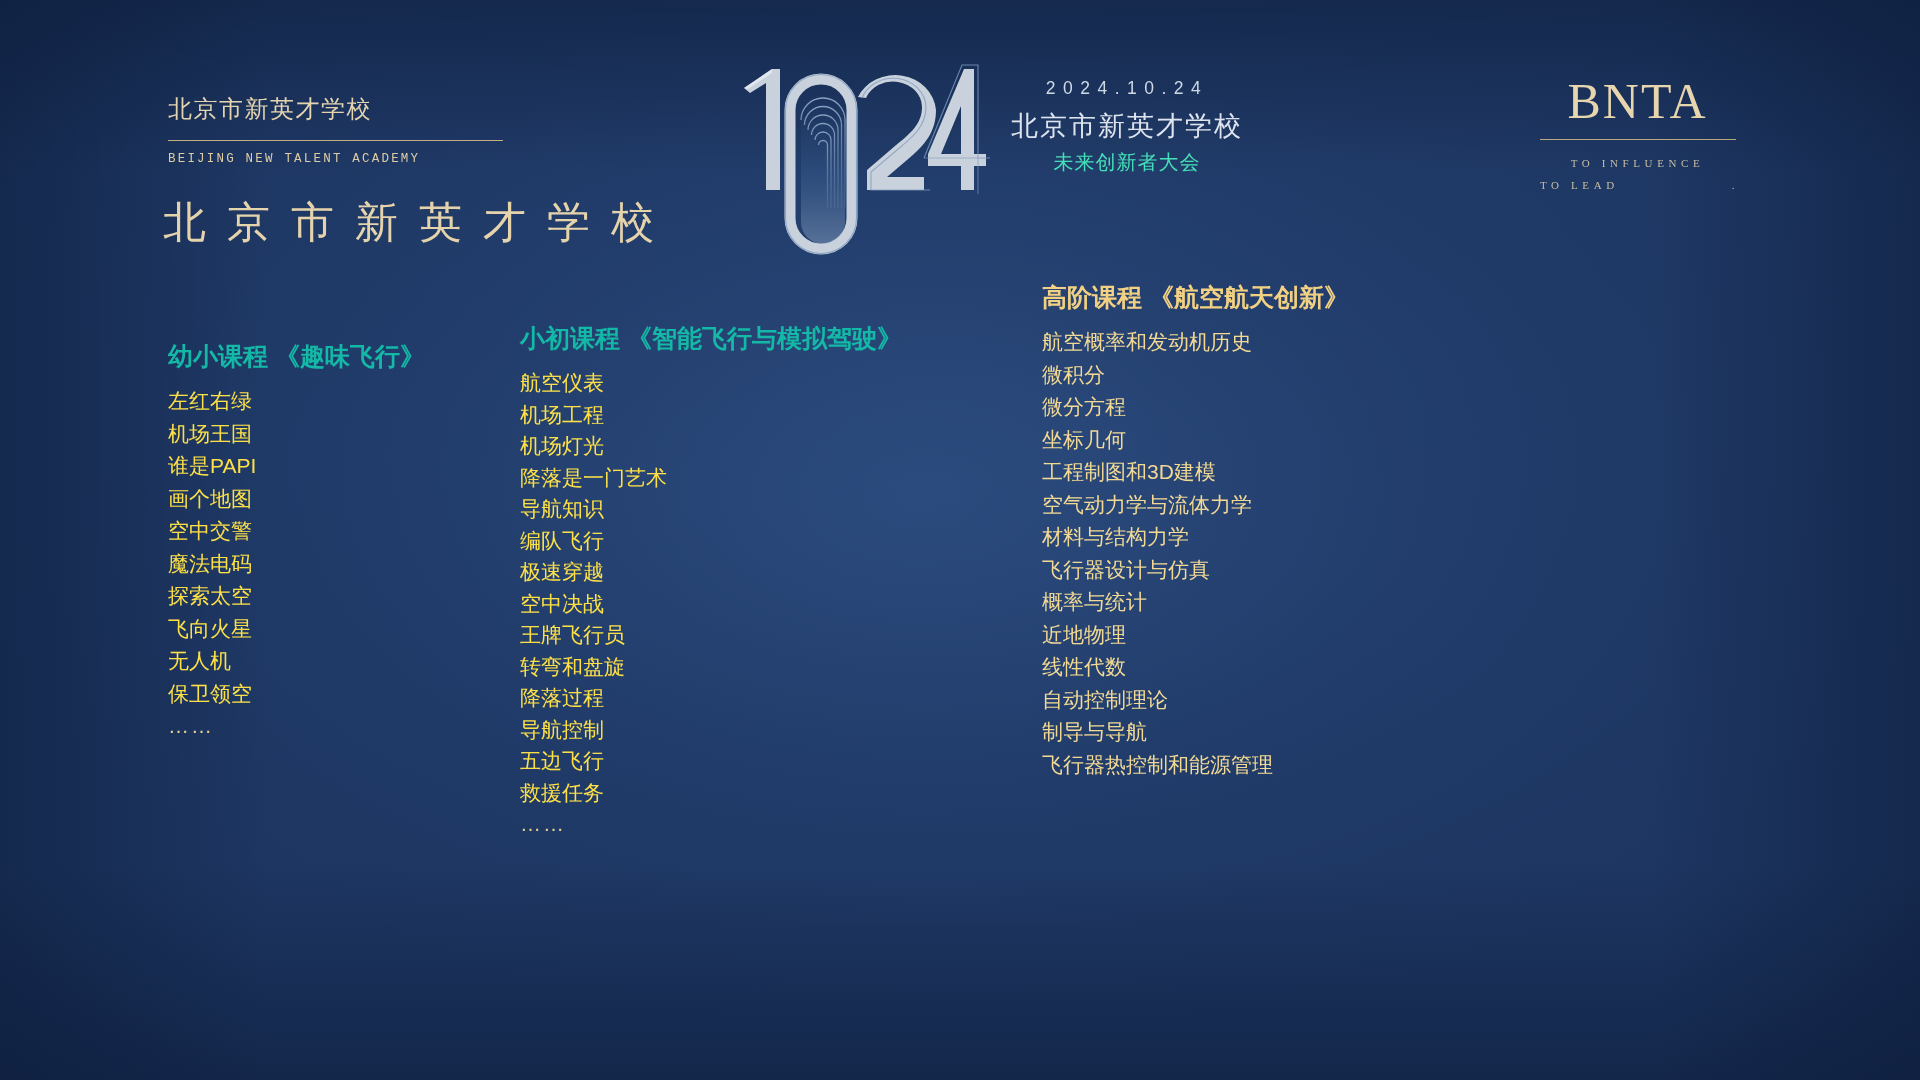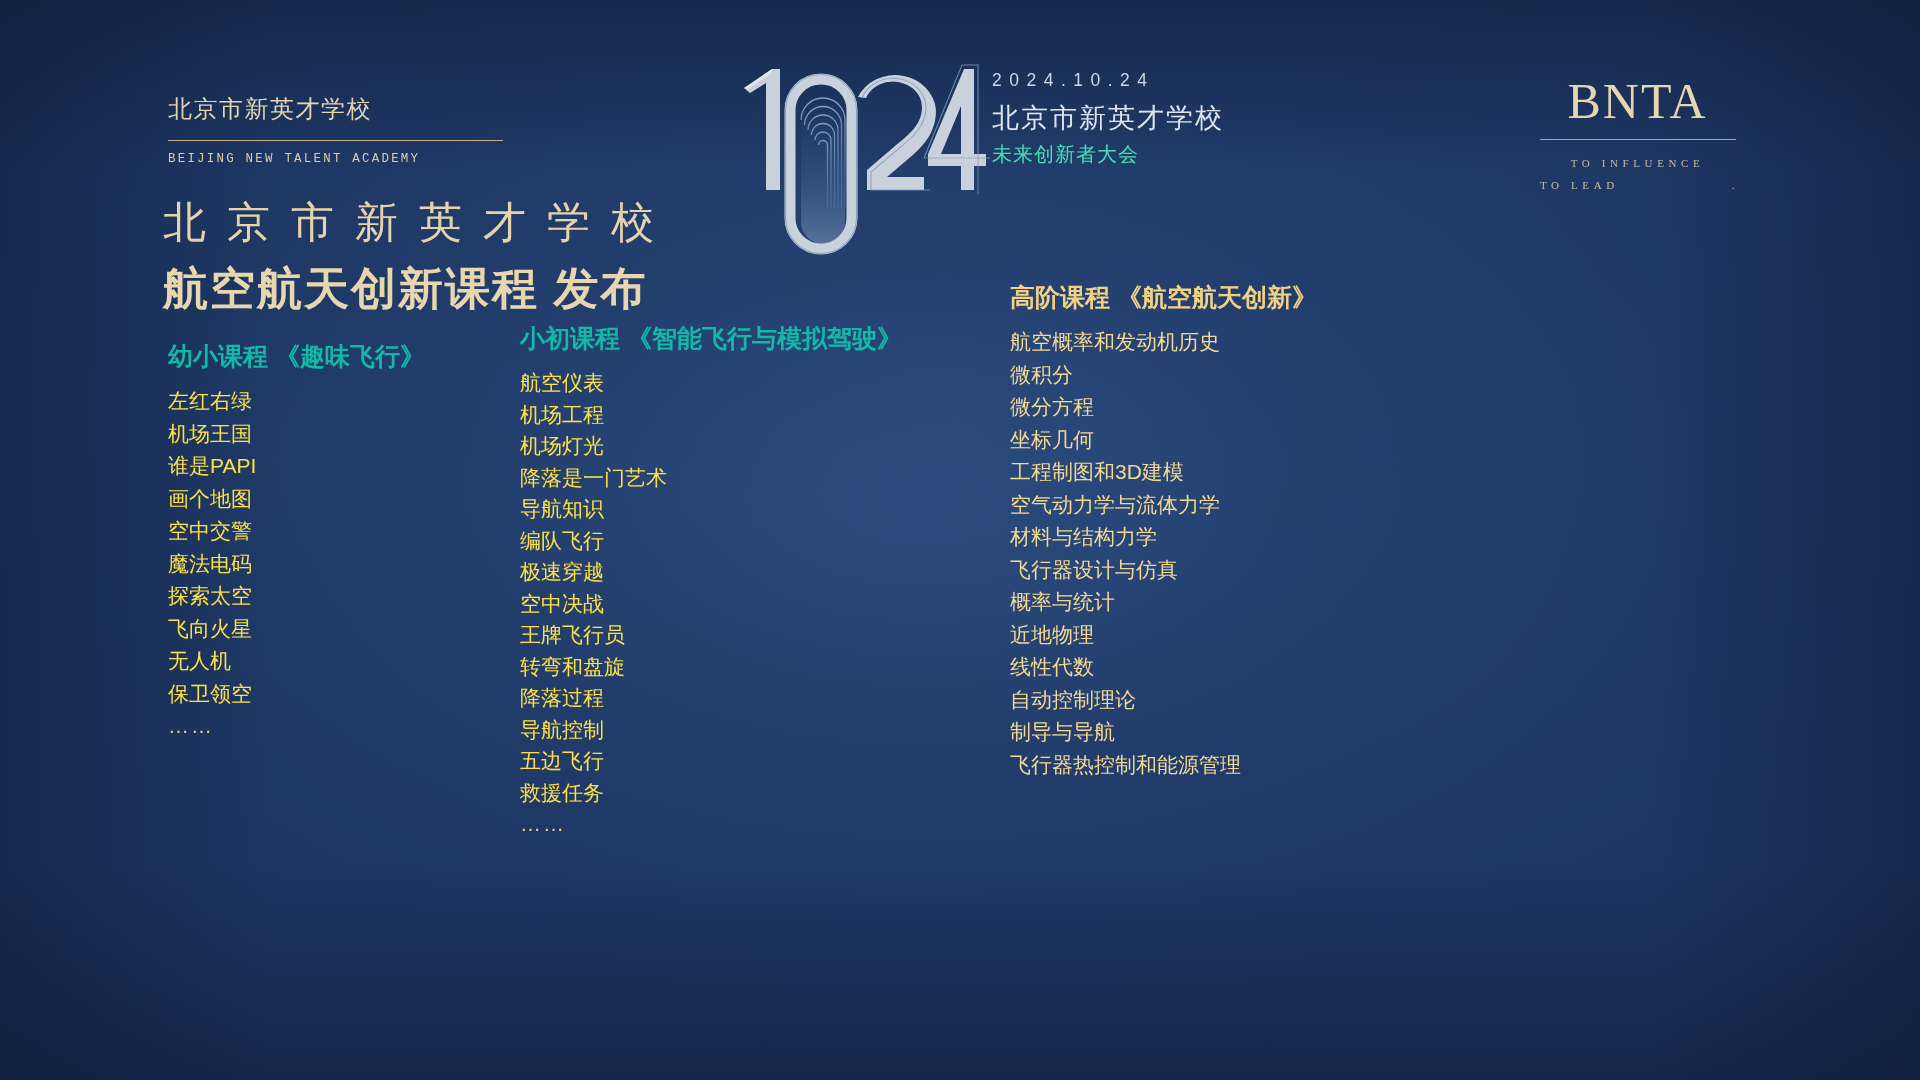--- a/index.html
+++ b/index.html
@@ -39,21 +39,21 @@
     font-family:Liberation Mono, monospace; white-space:nowrap;
   }
 
   
   .logo1024{
     position:absolute; left:742px; top:58px; width:230px; height:195px;
   }
   .logo1024 svg{ display:block; overflow:visible; }
 
   
-  .event-meta{ position:absolute; left:992px; top:72px; width:270px; }
+  .event-meta{ position:absolute; left:992px; top:80px; width:270px;text-align:center; }
   .evt-date{
     font-size:17.5px; letter-spacing:7.5px; color:#cfd8e6; font-weight:400;
     white-space:nowrap; line-height:1;
   }
   .evt-school{
     font-size:27px; letter-spacing:2px; color:#dde4ee; font-weight:400;
     margin-top:14px; white-space:nowrap; line-height:1.1;
   }
   .evt-theme{
     font-size:20px; letter-spacing:1px; color:#45e0b8; font-weight:400;
@@ -81,21 +81,21 @@
   }
   .hl-line2{
     font-size:45px; letter-spacing:2px; color:#e7d6ae; font-weight:700;
     line-height:1.3; margin-top:10px; white-space:nowrap;
   }
 
   
   .col{ position:absolute; }
   .col-a{ left:168px; top:341px; width:330px; }
   .col-b{ left:520px; top:323px; width:460px; }
-  .col-c{ left:1010px; top:282px; width:470px; }
+  .col-c{ left:1042px; top:282px; width:470px; }
 
   .col-head{
     font-size:25px; font-weight:700; color:#14b8a6; white-space:nowrap;
     line-height:1.2; margin-bottom:19px;
   }
   .col-c .col-head{ color:#f3d183; }
   .col-list{ list-style:none; }
   .col-list li{
     font-size:21px; color:#fde047; line-height:1; margin-bottom:11.5px;
     white-space:nowrap; font-weight:400;
@@ -178,21 +178,20 @@
     <div class="bnta-rule"></div>
     <div class="bnta-tag">TO INFLUENCE</div>
     <div class="bnta-tag lead">
       <span>TO LEAD</span>
       <span>.</span>
     </div>
   </div>
 
   <div class="headline">
     <div class="hl-line1">北京市新英才学校</div>
-    <div class="hl-line2">航空航天创新课程 发布</div>
   </div>
 
   <div class="col col-a">
     <div class="col-head">幼小课程 《趣味飞行》</div>
     <ul class="col-list">
         <li>左红右绿</li>
         <li>机场王国</li>
         <li>谁是PAPI</li>
         <li>画个地图</li>
         <li>空中交警</li>

